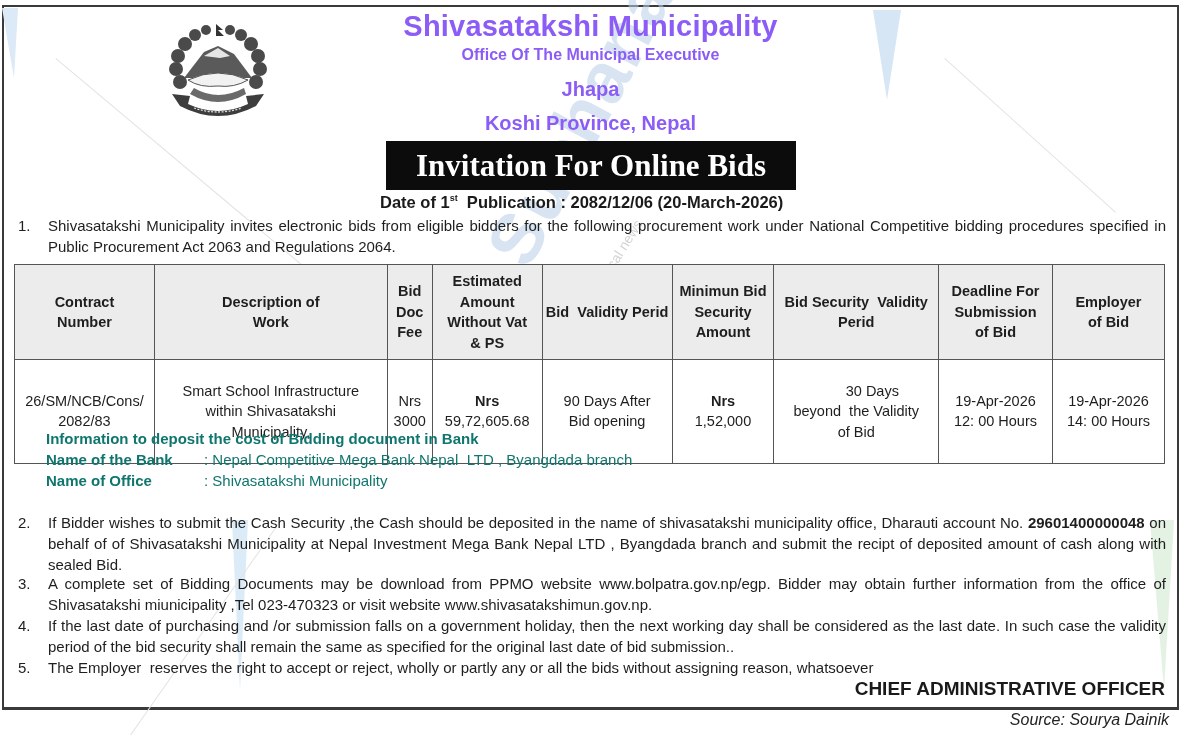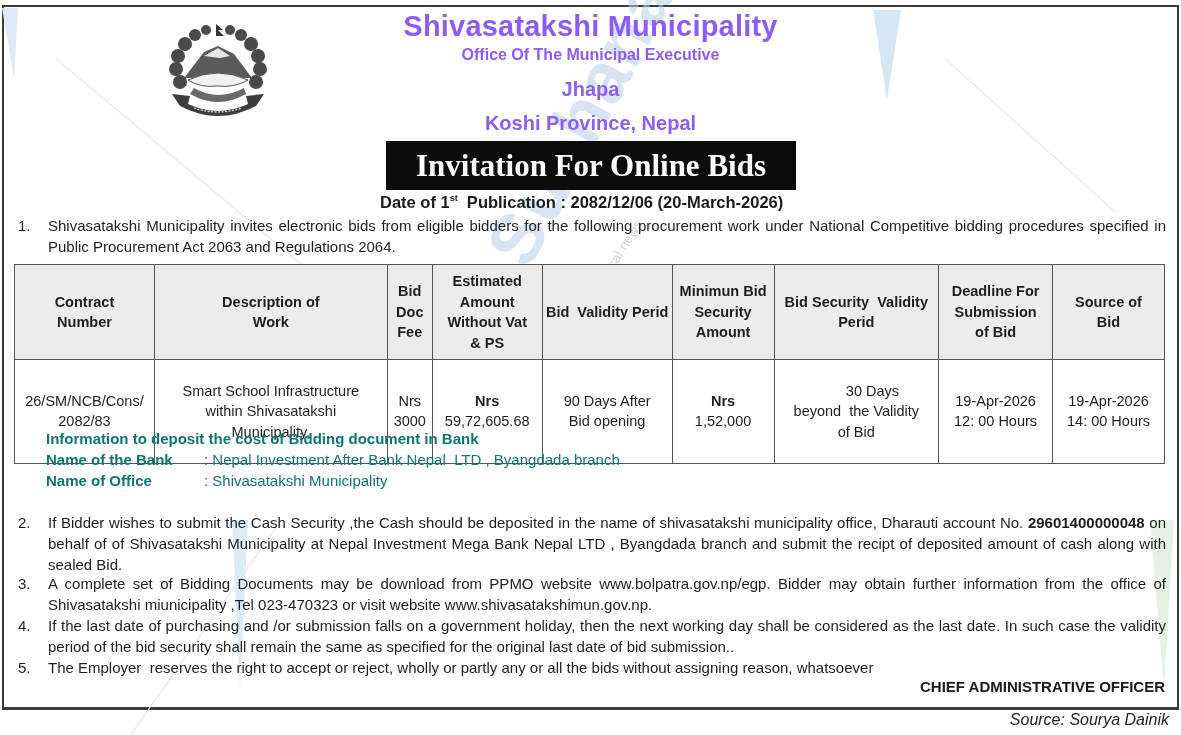--- a/index.html
+++ b/index.html
@@ -63,21 +63,21 @@
   table.bids th, table.bids td { border: 1.5px solid #555; text-align: center; vertical-align: middle; padding: 0 2px; line-height: 20.5px; }
   table.bids th { background: #ececec; font-weight: bold; height: 95px; }
   table.bids td { height: 70px; background: #fff; }
   .b { font-weight: bold; }
 
   .bankinfo { position: absolute; left: 46px; top: 428px; font-size: 15px; line-height: 21px; color: #0f766e; }
   .bankinfo .row { display: flex; white-space: nowrap; }
   .bankinfo .lbl { width: 158px; }
   .bankinfo .lbl.b, .bankinfo .hdr { font-weight: bold; }
 
-  .signature { position: absolute; right: 16px; top: 678px; font-size: 15px; font-weight: bold; }
+  .signature { position: absolute; right: 16px; top: 678px; font-size: 19px; font-weight: bold; }
   .source { position: absolute; right: 12px; top: 711px; font-size: 16px; font-style: italic; color: #222;
     font-family: "Liberation Sans", sans-serif; }
 </style>
 </head>
 <body>
 
 <div class="notice"></div>
 
 <div class="wm wm-spike-tl"></div>
 <div class="wm wm-spike-tr"></div>
@@ -144,21 +144,21 @@
   <thead>
     <tr>
       <th style="padding:0 22px;">Contract Number</th>
       <th style="padding:0 60px;">Description of Work</th>
       <th style="padding:0 8px;">Bid Doc Fee</th>
       <th style="padding:0 10px;">Estimated Amount Without Vat &amp; PS</th>
       <th style="white-space:pre;">Bid  Validity Perid</th>
       <th style="padding:0 6px;">Minimun Bid Security Amount</th>
       <th style="white-space:pre-wrap;padding:0 6px;">Bid Security  Validity Perid</th>
       <th style="padding:0 8px;">Deadline For Submission of Bid</th>
-      <th style="padding:0 22px;">Source of Bid</th>
+      <th style="padding:0 22px;">Employer of Bid</th>
     </tr>
   </thead>
   <tbody>
     <tr>
       <td>
         <span>26/SM/NCB/Cons/ 2082/83</span>
       </td>
       <td style="padding:0 24px;">
         <span>Smart School Infrastructure within Shivasatakshi Municipality,</span>
       </td>
@@ -189,21 +189,21 @@
         <div>14: 00 Hours</div>
       </td>
     </tr>
   </tbody>
 </table>
 
 <div class="bankinfo">
   <div class="hdr">Information to deposit the cost of Bidding document in Bank</div>
   <div class="row">
     <span class="lbl b">Name of the Bank</span>
-    <span style="white-space:pre;">: Nepal Investment After Bank Nepal  LTD , Byangdada branch</span>
+    <span style="white-space:pre;">: Nepal Competitive Mega Bank Nepal  LTD , Byangdada branch</span>
   </div>
   <div class="row">
     <span class="lbl b">Name of Office</span>
     <span>: Shivasatakshi Municipality</span>
   </div>
 </div>
 
 <div class="para" style="left:18px;top:512px;width:1150px;height:64px;">
   <span class="num">2.</span>
   <span class="txt justify" style="width:1118px;"><span>If Bidder wishes to submit the Cash Security ,the Cash should be deposited in the name of shivasatakshi municipality office, Dharauti account No. </span><b>29601400000048</b><span> on behalf of of Shivasatakshi Municipality at Nepal Investment Mega Bank Nepal LTD , Byangdada  branch and submit the recipt of deposited amount of cash along with sealed Bid.</span></span>

